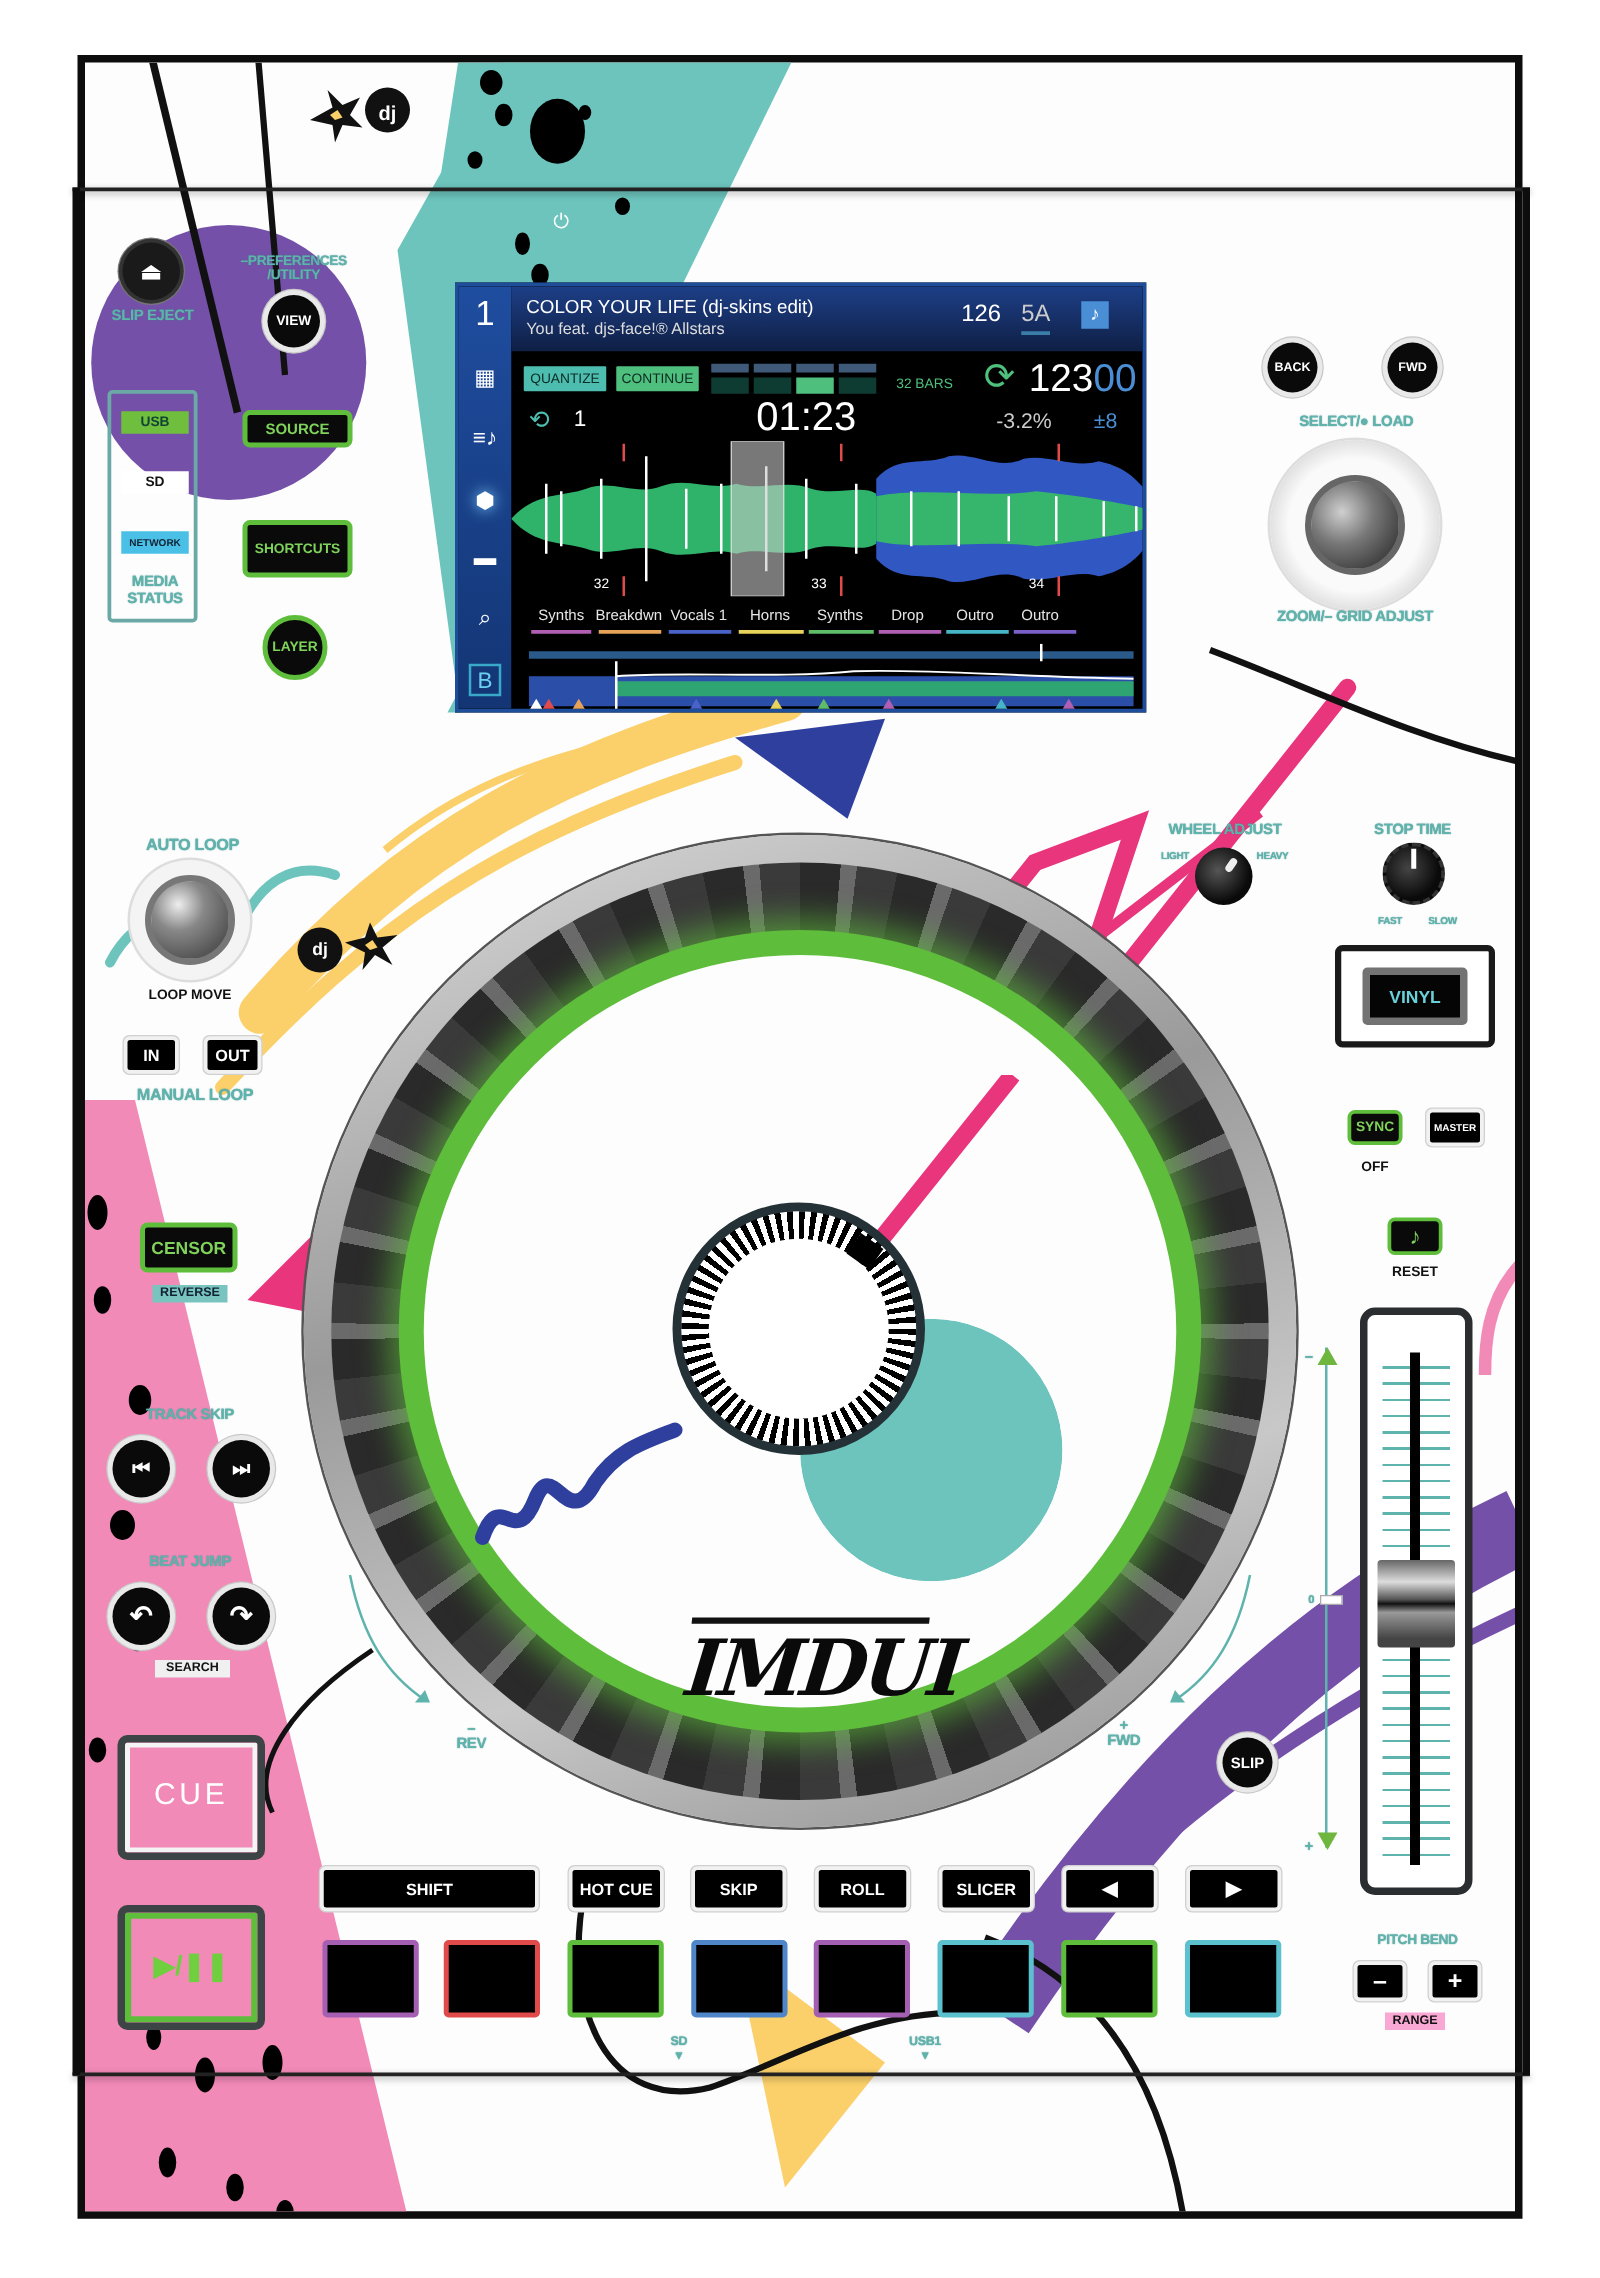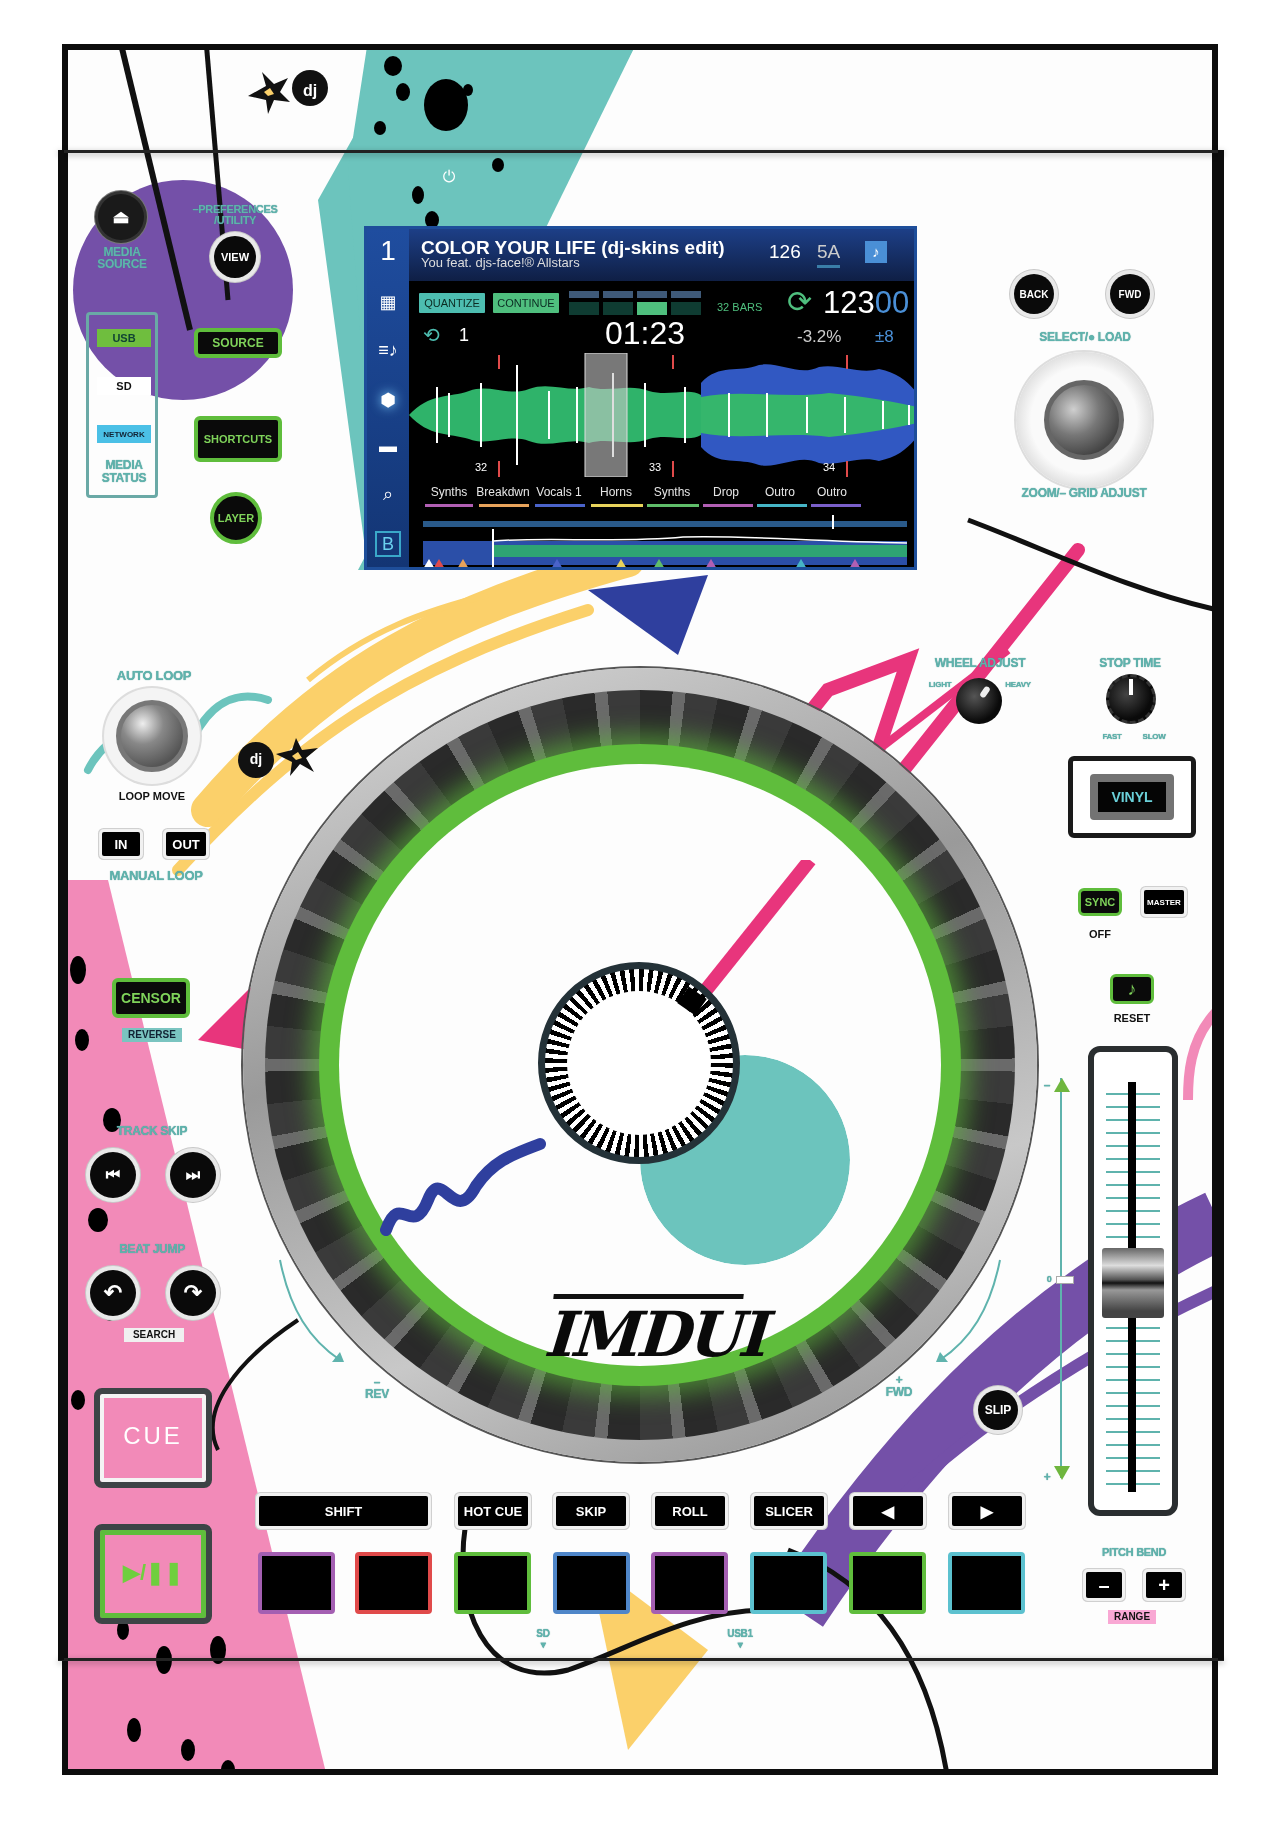--- a/index.html
+++ b/index.html
@@ -105,21 +105,21 @@
     <circle cx="66" cy="22" r="18" fill="#111"></circle>
     <text x="66" y="30" font-size="16" font-weight="700" fill="#fff" text-anchor="middle" font-family="Liberation Sans, sans-serif">dj</text>
   </svg>
 </div>
 
 <div class="abs" style="left:440px;top:168px;width:18px;height:22px;color:#fff;font-size:16px;text-align:center">⏻</div>
 
 <div class="rbtn" style="left:98px;top:194px;width:46px;height:46px;font-size:18px;background:#1a1a1a;box-shadow:0 0 0 3px #333,0 0 0 4px #777">
   <span>⏏</span>
 </div>
-<div class="abs teal-lbl" style="left:86px;top:246px;width:72px;line-height:12px">MEDIA SOURCE</div>
+<div class="abs teal-lbl" style="left:86px;top:246px;width:72px;line-height:12px">SLIP EJECT</div>
 
 <div class="abs teal-lbl" style="left:180px;top:204px;width:110px;line-height:11px;font-size:11px">–PREFERENCES /UTILITY</div>
 <div class="rbtn" style="left:214px;top:236px;width:42px;height:42px;font-size:11px">VIEW</div>
 
 <div class="abs" style="left:86px;top:312px;width:72px;height:186px;border:3px solid #6aa9a6;border-radius:4px;background:rgba(255,255,255,0.0)">
   <div class="abs" style="left:8px;top:14px;width:54px;height:18px;background:#6fbe3e;color:#143;font-size:11px;font-weight:700;display:flex;align-items:center;justify-content:center">USB</div>
   <div class="abs" style="left:8px;top:62px;width:54px;height:18px;background:#fff;color:#111;font-size:11px;font-weight:700;display:flex;align-items:center;justify-content:center">SD</div>
   <div class="abs" style="left:8px;top:110px;width:54px;height:18px;background:#4bc0e6;color:#123;font-size:8px;font-weight:700;display:flex;align-items:center;justify-content:center">NETWORK</div>
   <div class="abs teal-lbl" style="left:4px;top:144px;width:62px;line-height:13px">MEDIA STATUS</div>
 </div>
@@ -132,21 +132,21 @@
   <div class="scr-side">
     <div class="abs" style="left:0;top:6px;width:42px;text-align:center;color:#fff;font-size:28px">1</div>
     <div class="scr-icon" style="top:62px">▦</div>
     <div class="scr-icon" style="top:110px">≡♪</div>
     <div class="scr-icon" style="top:160px;text-shadow:0 0 12px #7fd0ff">⬢</div>
     <div class="scr-icon" style="top:206px">▬</div>
     <div class="scr-icon" style="top:254px">⌕</div>
     <div class="abs" style="left:8px;top:302px;width:26px;height:26px;border:2px solid #3aa8c9;color:#6ad0ef;font-size:18px;text-align:center;line-height:22px">B</div>
   </div>
   <div class="scr-head">
-    <div class="abs" style="left:12px;top:8px;color:#fff;font-size:19px;font-weight:700">COLOR YOUR LIFE (dj-skins edit)</div>
+    <div class="abs" style="left:12px;top:8px;color:#fff;font-size:15px;font-weight:400">COLOR YOUR LIFE (dj-skins edit)</div>
     <div class="abs" style="left:12px;top:26px;color:#ddd;font-size:13px">You feat. djs-face!® Allstars</div>
     <div class="abs" style="left:360px;top:12px;color:#fff;font-size:19px">126</div>
     <div class="abs" style="left:408px;top:12px;color:#ccc;font-size:19px;border-bottom:3px solid #3a7ea8;padding-bottom:2px">5A</div>
     <div class="abs" style="left:456px;top:12px;width:22px;height:22px;background:#4a8fd6;color:#fff;font-size:15px;text-align:center;line-height:22px">♪</div>
   </div>
 
   <div class="chip" style="left:52px;top:64px;width:66px;background:#4dbdb0">QUANTIZE</div>
   <div class="chip" style="left:126px;top:64px;width:66px;background:#4fbf7e">CONTINUE</div>
   <div class="abs" style="left:202px;top:62px;width:136px;height:26px">
     <div class="abs" style="left:0;top:0;width:30px;height:7px;background:#3f5a79"></div>
@@ -258,21 +258,21 @@
 </div>
 
 <div class="abs teal-lbl" style="left:1080px;top:656px;width:100px">STOP TIME</div>
 <div class="abs" style="left:1106px;top:674px;width:50px;height:50px;border-radius:50%;background:radial-gradient(circle at 40% 40%,#444,#0a0a0a 65%);border:3px dashed #333">
   <div class="abs" style="left:20px;top:2px;width:4px;height:16px;background:#fff"></div>
 </div>
 <div class="abs teal-lbl" style="left:1094px;top:732px;width:36px;font-size:8px">FAST</div>
 <div class="abs teal-lbl" style="left:1136px;top:732px;width:36px;font-size:8px">SLOW</div>
 
 <div class="abs" style="left:1068px;top:756px;width:128px;height:82px;border:5px solid #1a1a1a;border-radius:6px;background:#fff"></div>
-<div class="abs" style="left:1090px;top:774px;width:84px;height:46px;background:#050505;border:8px solid #737373;border-radius:4px;color:#6ad0d9;font-size:14px;font-weight:700;display:flex;align-items:center;justify-content:center">VINYL</div>
+<div class="abs" style="left:1090px;top:774px;width:84px;height:46px;background:#050505;border:6px solid #737373;border-radius:4px;color:#6ad0d9;font-size:14px;font-weight:700;display:flex;align-items:center;justify-content:center">VINYL</div>
 
 <div class="gbtn" style="left:1078px;top:888px;width:44px;height:28px;font-size:11px;border-width:3px">SYNC</div>
 <div class="blk" style="left:1144px;top:890px;width:40px;height:24px;font-size:8px">MASTER</div>
 <div class="abs dark-lbl" style="left:1080px;top:928px;width:40px">OFF</div>
 
 <div class="gbtn" style="left:1110px;top:974px;width:44px;height:30px;font-size:18px;border-width:3px">
   ♪
 </div>
 <div class="abs dark-lbl" style="left:1104px;top:1012px;width:56px">RESET</div>
 

